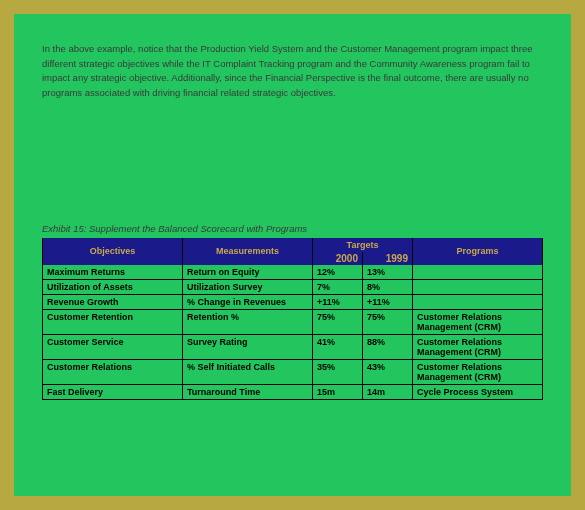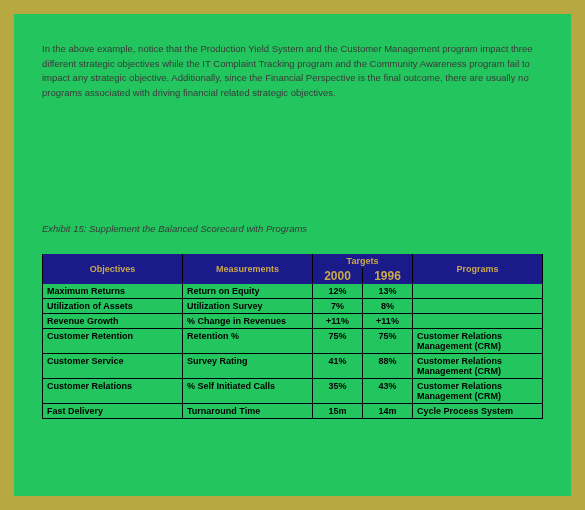--- a/index.html
+++ b/index.html
@@ -31,54 +31,55 @@
       color: #3a3a3a;
       text-decoration: underline;
     }
     .gap {
       height: 112px;
     }
     .exhibit-title {
       font-size: 9.5px;
       font-style: italic;
       color: #3a3a3a;
-      margin-bottom: 20px;
+      margin-bottom: 4px;
     }
     table {
       border-collapse: collapse;
       width: 100%;
       font-size: 9px;
       table-layout: fixed;
     }
     thead tr {
       background: #1a1a8a;
     }
     thead th {
       color: #c9a84a;
       font-weight: bold;
       text-align: center;
       padding: 2px 4px;
       border-left: 1px solid #000;
       border-right: 1px solid #000;
     }
     thead .sub th {
-      font-size: 12px;
+      font-size: 10px;
       padding: 1px 4px;
+      text-align: right;
     }
     tbody td {
       border-left: 1px solid #000;
       border-right: 1px solid #000;
       border-bottom: 1px solid #000;
       padding: 2px 4px;
       vertical-align: top;
       font-weight: bold;
       color: #000;
     }
     tbody td.center {
-      text-align: center;
+      text-align: left;
     }
     .col-obj { width: 28%; }
     .col-meas { width: 26%; }
     .col-t1 { width: 10%; }
     .col-t2 { width: 10%; }
     .col-prog { width: 26%; }
   </style>
 </head>
 <body>
 
@@ -101,21 +102,21 @@
     </colgroup>
     <thead>
       <tr>
         <th rowspan="2">Objectives</th>
         <th rowspan="2">Measurements</th>
         <th colspan="2">Targets</th>
         <th rowspan="2">Programs</th>
       </tr>
       <tr class="sub">
         <th>2000</th>
-        <th>1996</th>
+        <th>1999</th>
       </tr>
     </thead>
     <tbody>
       <tr>
         <td>Maximum Returns</td>
         <td>Return on Equity</td>
         <td class="center">12%</td>
         <td class="center">13%</td>
         <td></td>
       </tr>

